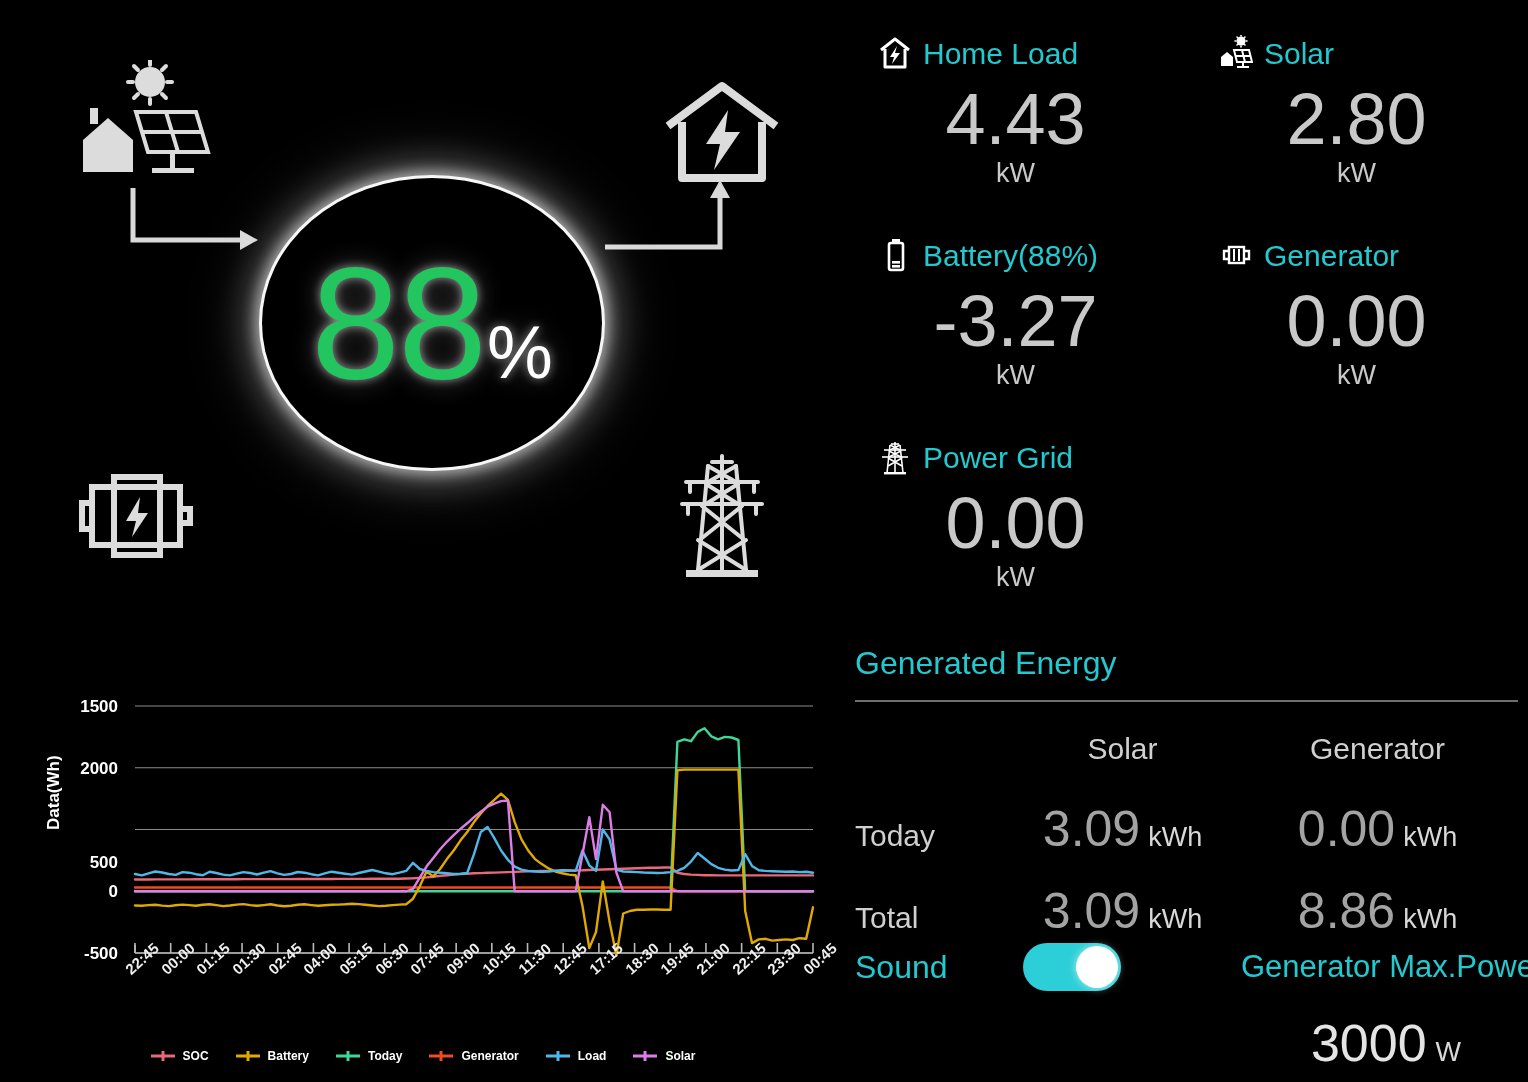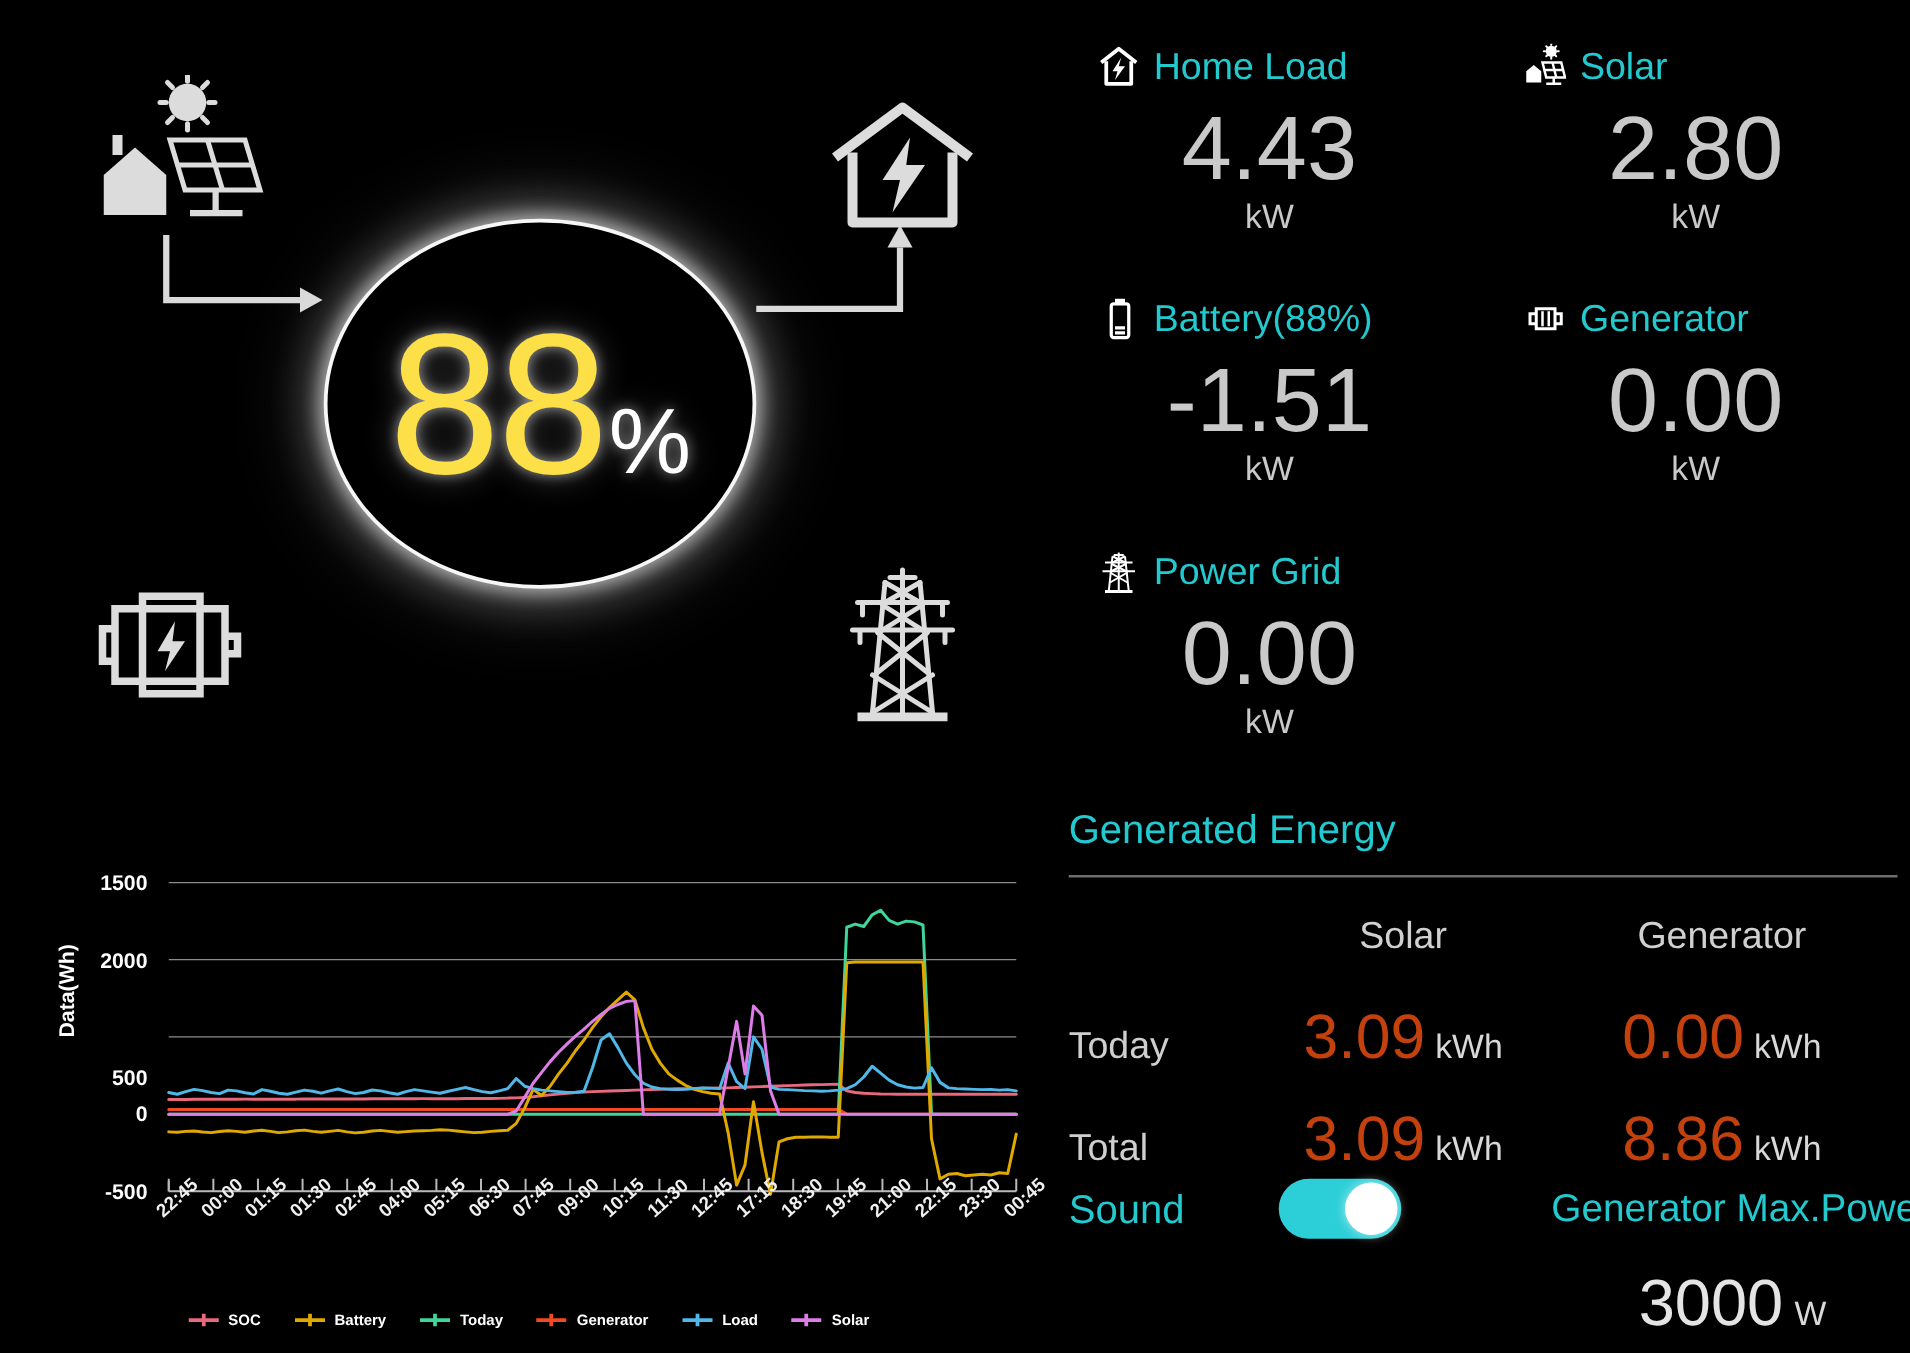--- a/index.html
+++ b/index.html
@@ -24,21 +24,21 @@
     width: 340px; height: 290px; border-radius: 50%;
     background: #000;
     box-shadow: 0 0 0 3px rgba(255,255,255,0.92),
                 0 0 14px 7px rgba(255,255,255,0.55),
                 0 0 34px 16px rgba(255,255,255,0.26),
                 0 0 60px 26px rgba(255,255,255,0.10);
     display: flex; align-items: center; justify-content: center;
   }
   #soc-inner { display: flex; align-items: baseline; line-height: 1;
     text-shadow: 0 0 10px rgba(255,255,255,.55), 0 0 26px rgba(255,255,255,.3); }
-  #soc-value { font-size: 160px; color: #fde047; font-weight: 400; letter-spacing: -2px; }
+  #soc-value { font-size: 160px; color: #22c55e; font-weight: 400; letter-spacing: -2px; }
   #soc-pct   { font-size: 74px; color: #fff; font-weight: 400; margin-left: 2px; }
 
   .arrow-svg { position: absolute; left: 0; top: 0; width: 845px; height: 640px; pointer-events: none; }
 
   
   #stats { position: absolute; left: 845px; top: 0; width: 683px; height: 630px; }
   .tile { position: absolute; width: 341px; }
   .tile-head { display: flex; align-items: center; gap: 11px; height: 44px; padding-left: 33px; }
   .tile-label { color: #22c9cf; font-size: 30px; white-space: nowrap; }
   .tile-val { text-align: center; color: #c9c9c9; font-size: 72px; line-height: 1.03;
@@ -52,21 +52,21 @@
   #tile-gen  { left: 341px; top: 234px; }
   #tile-grid { left: 0px;   top: 436px; }
 
   
   #energy { position: absolute; left: 845px; top: 645px; width: 683px; height: 437px; }
   #energy-title { color: #22c9cf; font-size: 32px; padding-left: 10px; }
   #energy-rule { height: 2px; background: #6e6e6e; margin: 18px 10px 0 10px; }
   .erow { display: flex; align-items: baseline; padding-left: 10px; }
   .ecol-lab  { width: 140px; color: #cfcfcf; font-size: 30px; }
   .ecol-cell { width: 255px; text-align: center; }
-  .enum { color: #c2410c; font-size: 50px; font-weight: 300; }
+  .enum { color: #a3a3a3; font-size: 50px; font-weight: 300; }
   .eunit { color: #d8d8d8; font-size: 27px; margin-left: 8px; }
   .ehdr { color: #d0d0d0; font-size: 30px; }
 
   #ctl { position: absolute; left: 0; top: 290px; width: 683px; height: 150px; }
   #sound-label { position: absolute; left: 10px; top: 14px; color: #22c9cf; font-size: 32px; }
   #sound-toggle { position: absolute; left: 178px; top: 8px; width: 98px; height: 48px;
                   border-radius: 25px; background: #2ccfd8; }
   #sound-knob { position: absolute; right: 3px; top: 3px; width: 42px; height: 42px;
                 border-radius: 50%; background: #fff; box-shadow: 0 0 9px rgba(255,255,255,.6); }
   #gen-max-label { position: absolute; left: 396px; top: 14px; color: #22c9cf;
@@ -224,21 +224,21 @@
     <div class="tile" id="tile-bat">
       <div class="tile-head">
         <svg class="tile-ico" viewBox="0 0 34 38">
           <rect x="11" y="6" width="14" height="27" rx="2" fill="none" stroke="#fff" stroke-width="2.6"></rect>
           <rect x="14" y="2" width="8" height="4" fill="#fff"></rect>
           <rect x="14" y="24" width="8" height="2.6" fill="#fff"></rect>
           <rect x="14" y="28" width="8" height="2.6" fill="#fff"></rect>
         </svg>
         <span class="tile-label">Battery(88%)</span>
       </div>
-      <div class="tile-val">-1.51</div>
+      <div class="tile-val">-3.27</div>
       <div class="tile-unit">kW</div>
     </div>
 
     <div class="tile" id="tile-gen">
       <div class="tile-head">
         <svg class="tile-ico" viewBox="0 0 34 38">
           <rect x="10" y="10" width="15" height="16" fill="none" stroke="#fff" stroke-width="2.4"></rect>
           <path d="M10 14 L5 14 L5 22 L10 22" fill="none" stroke="#fff" stroke-width="2.4"></path>
           <path d="M25 14 L30 14 L30 22 L25 22" fill="none" stroke="#fff" stroke-width="2.4"></path>
           <line x1="15" y1="12" x2="15" y2="24" stroke="#fff" stroke-width="2"></line>

